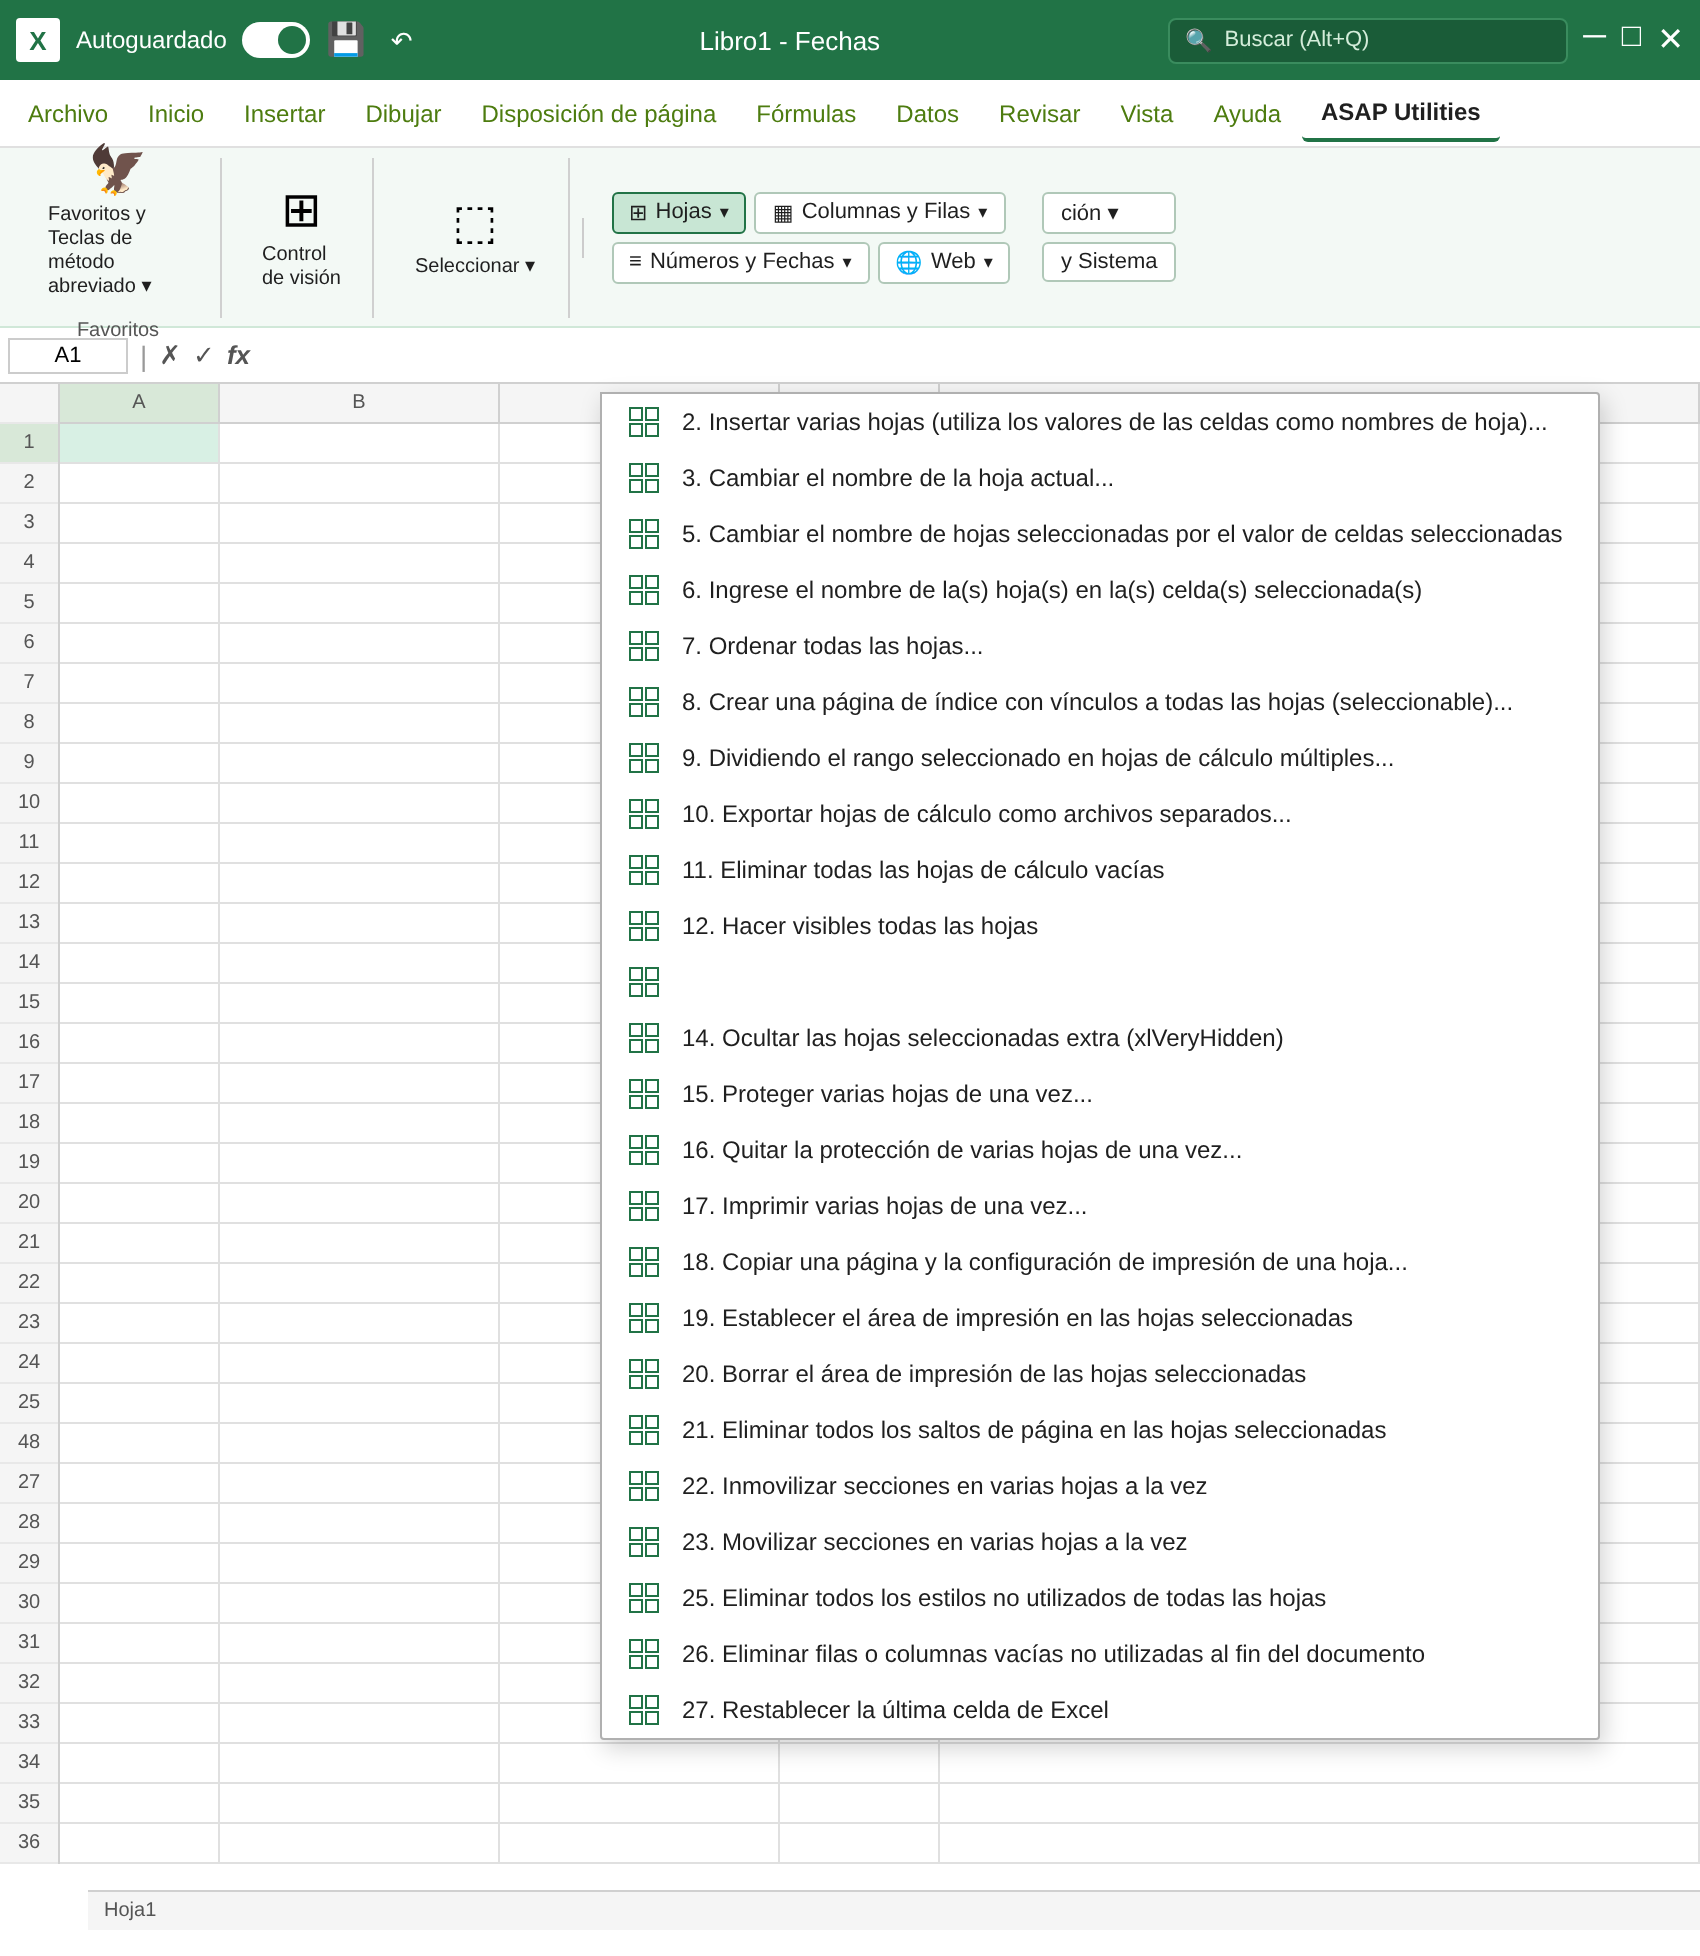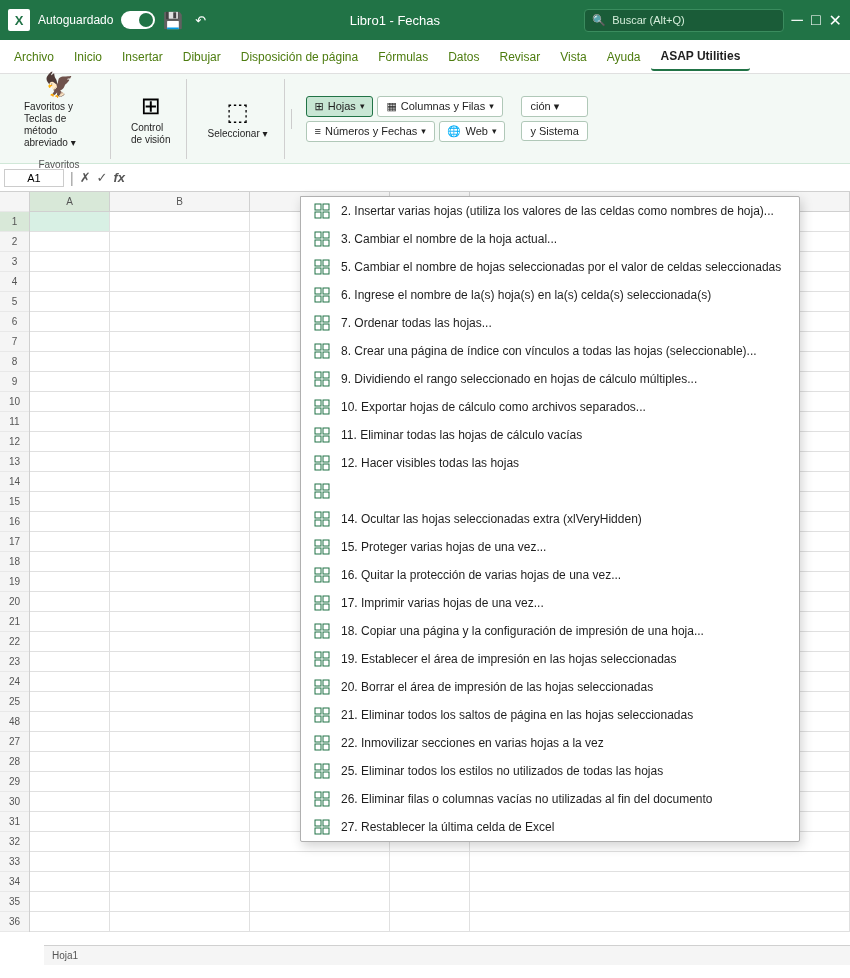--- a/index.html
+++ b/index.html
@@ -803,20 +803,31 @@
     </div>
     <div class="menu-option">
       <div class="menu-option-icon">
         <svg width="16" height="16" viewBox="0 0 16 16">
           <rect x="1" y="1" width="6" height="6" fill="none" stroke="#217346" stroke-width="1"></rect>
           <rect x="9" y="1" width="6" height="6" fill="none" stroke="#217346" stroke-width="1"></rect>
           <rect x="1" y="9" width="6" height="6" fill="none" stroke="#217346" stroke-width="1"></rect>
           <rect x="9" y="9" width="6" height="6" fill="none" stroke="#217346" stroke-width="1"></rect>
         </svg>
       </div>
+      <span class="menu-option-text">23. Movilizar secciones en varias hojas a la vez</span>
+    </div>
+    <div class="menu-option">
+      <div class="menu-option-icon">
+        <svg width="16" height="16" viewBox="0 0 16 16">
+          <rect x="1" y="1" width="6" height="6" fill="none" stroke="#217346" stroke-width="1"></rect>
+          <rect x="9" y="1" width="6" height="6" fill="none" stroke="#217346" stroke-width="1"></rect>
+          <rect x="1" y="9" width="6" height="6" fill="none" stroke="#217346" stroke-width="1"></rect>
+          <rect x="9" y="9" width="6" height="6" fill="none" stroke="#217346" stroke-width="1"></rect>
+        </svg>
+      </div>
       <span class="menu-option-text">25. Eliminar todos los estilos no utilizados de todas las hojas</span>
     </div>
     <div class="menu-option">
       <div class="menu-option-icon">
         <svg width="16" height="16" viewBox="0 0 16 16">
           <rect x="1" y="1" width="6" height="6" fill="none" stroke="#217346" stroke-width="1"></rect>
           <rect x="9" y="1" width="6" height="6" fill="none" stroke="#217346" stroke-width="1"></rect>
           <rect x="1" y="9" width="6" height="6" fill="none" stroke="#217346" stroke-width="1"></rect>
           <rect x="9" y="9" width="6" height="6" fill="none" stroke="#217346" stroke-width="1"></rect>
         </svg>

